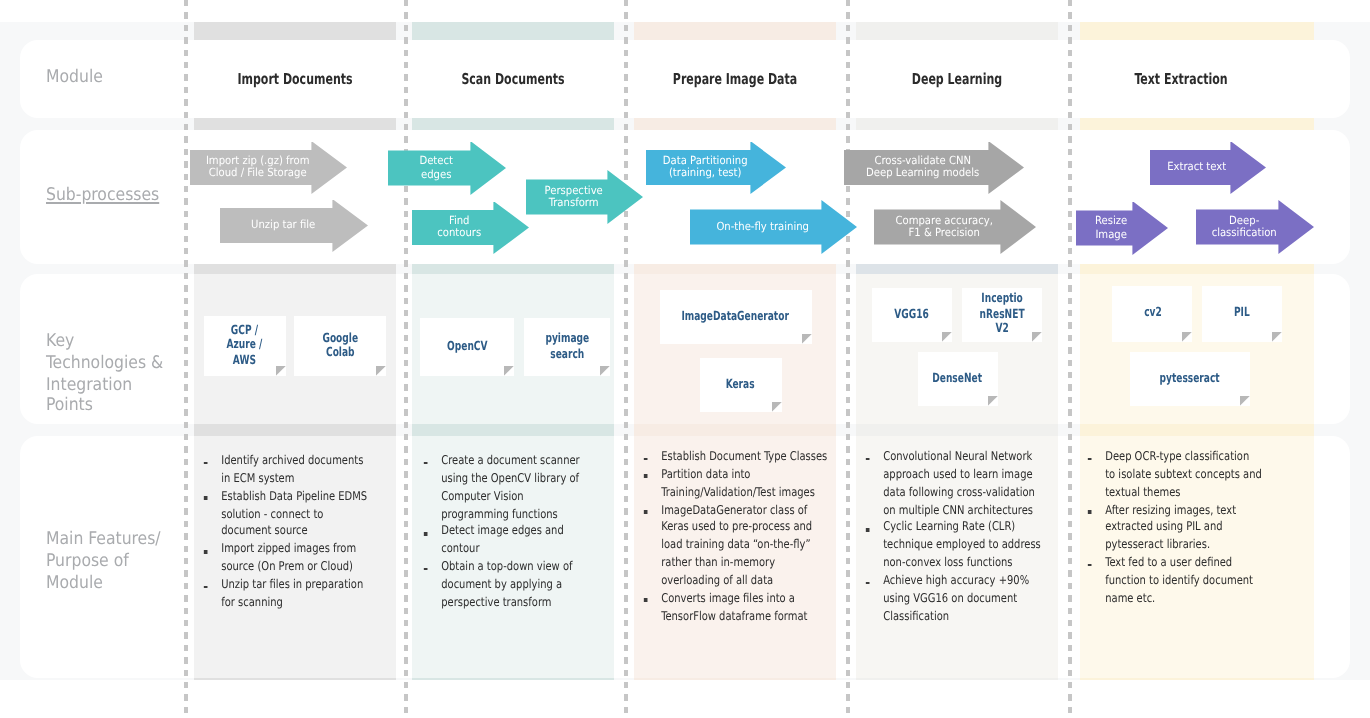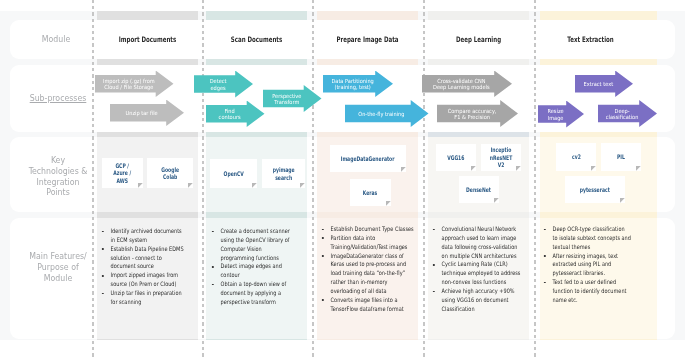--- a/index.html
+++ b/index.html
@@ -17,21 +17,21 @@
 
   
   .rowcard{position:absolute;background:#ffffff;border-radius:9px;}
 
   
   .vsep{position:absolute;top:0px;width:1.6px;height:359px;
         background:repeating-linear-gradient(to bottom,
           #c6c6c6 0px,#c6c6c6 3.2px,rgba(0,0,0,0) 3.2px,rgba(0,0,0,0) 6.2px);}
 
   
-  .rowlabel{position:absolute;color:#a9abae;font-size:8.7px;line-height:10.8px;text-align:center;}
+  .rowlabel{position:absolute;color:#a9abae;font-size:8.7px;line-height:10.8px;}
 
   
   .colhead{position:absolute;color:#2b2b2b;font-size:7.5px;font-weight:bold;
            text-align:center;transform:scaleX(0.815);}
 
   
   .arrow{position:absolute;
          --head:17.8px; --bodyh:17.6px;
          clip-path:polygon(
             0 calc(50% - var(--bodyh)/2),
@@ -93,25 +93,25 @@
   <div class="colband faded" style="left:540px;top:218px;height:121px;width:117px;background:#fcf0cf;"></div>
 
   <div class="vsep" style="left:92px;"></div>
   <div class="vsep" style="left:202px;"></div>
   <div class="vsep" style="left:312px;"></div>
   <div class="vsep" style="left:423px;"></div>
   <div class="vsep" style="left:534px;"></div>
 
   <div class="rowlabel" style="left:23px;top:34px;width:66px;">Module</div>
   <div class="rowlabel" style="left:23px;top:93px;width:70px;text-decoration:underline;">Sub-processes</div>
-  <div class="rowlabel" style="left:23px;top:155px;width:70px;white-space:pre-line;">Key
+  <div class="rowlabel" style="left:23px;top:166px;width:70px;white-space:pre-line;">Key
 Technologies &amp;
 Integration
 Points</div>
-  <div class="rowlabel" style="left:23px;top:251px;width:70px;white-space:pre-line;">Main Features/
+  <div class="rowlabel" style="left:23px;top:265px;width:70px;white-space:pre-line;">Main Features/
 Purpose of
 Module</div>
 
   <div class="colhead" style="left:97px;top:35px;width:101px;">Import Documents</div>
   <div class="colhead" style="left:206px;top:35px;width:101px;">Scan Documents</div>
   <div class="colhead" style="left:317px;top:35px;width:101px;">Prepare Image Data</div>
   <div class="colhead" style="left:428px;top:35px;width:101px;">Deep Learning</div>
   <div class="colhead" style="left:540px;top:35px;width:101px;">Text Extraction</div>
 
   <div class="arrow" style="left:95px;top:70.5px;width:78.5px;height:26.5px;--head:17.8px;--bodyh:17.6px;background:#bdbdbd;">

